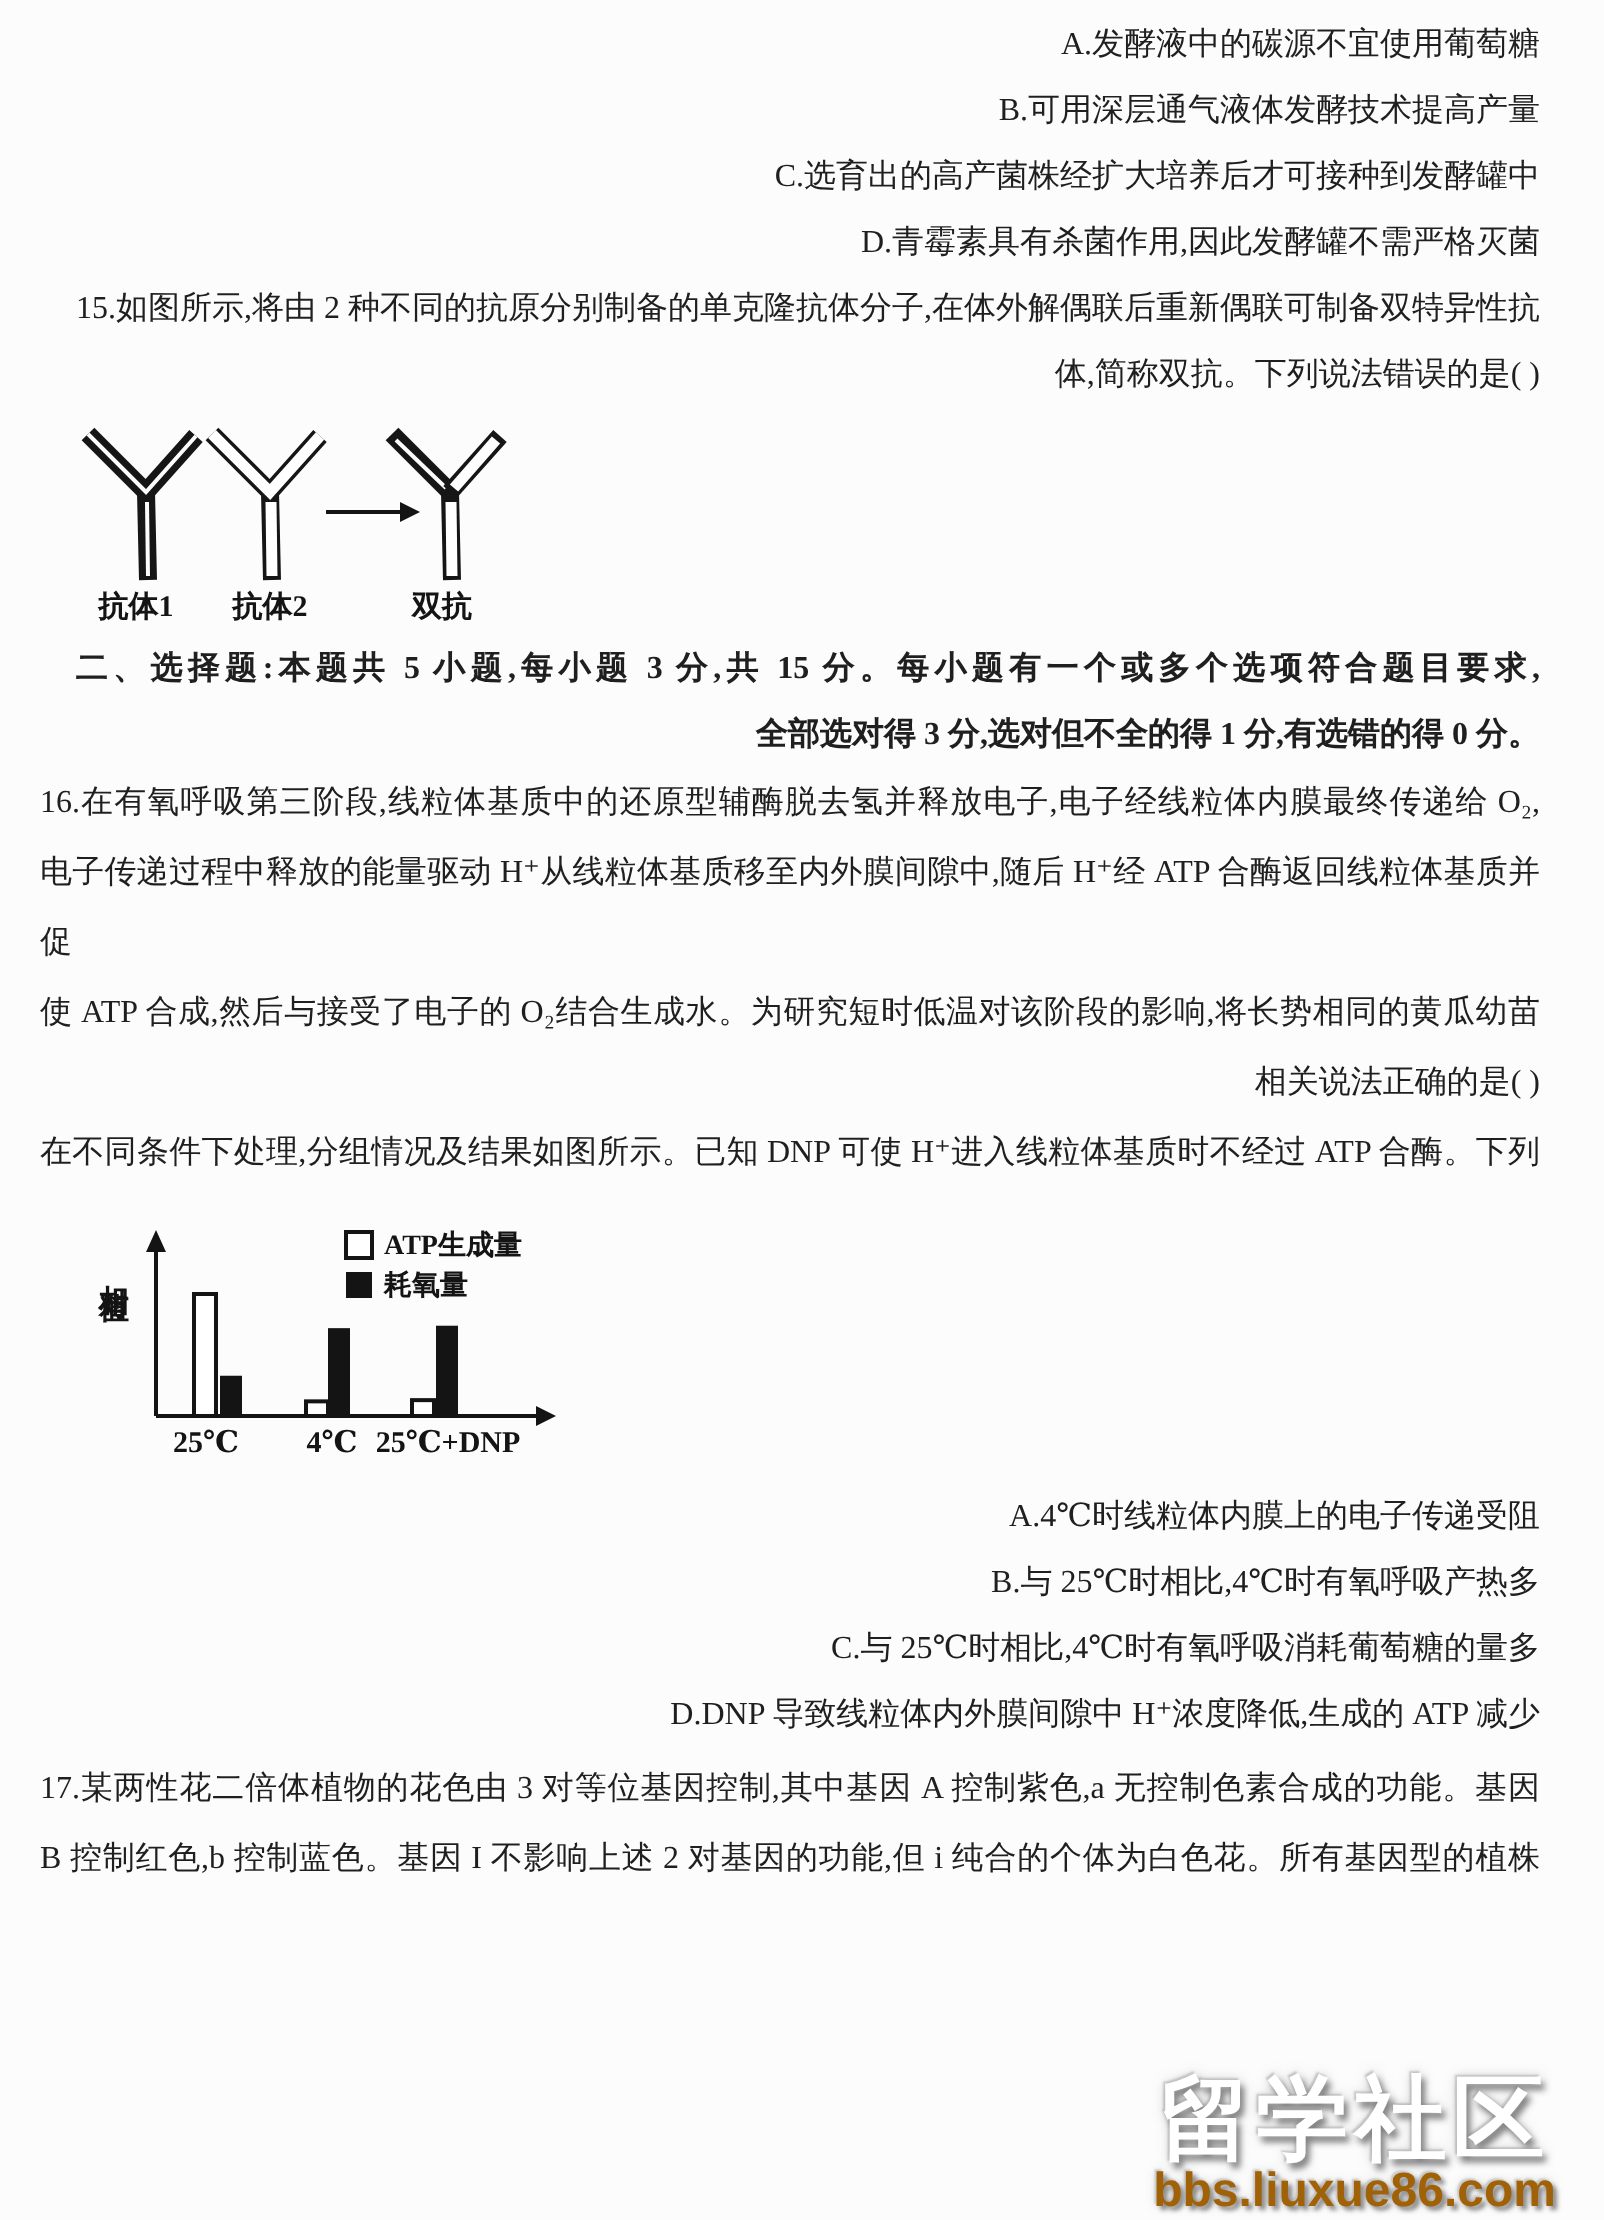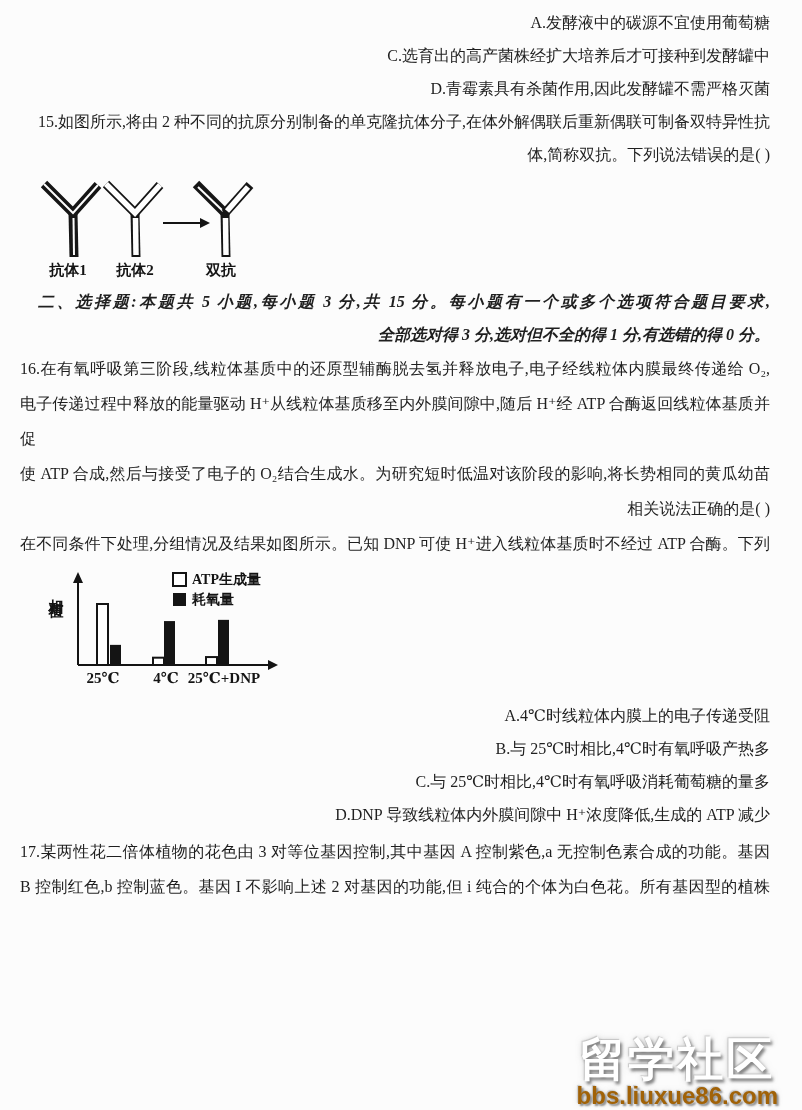--- a/index.html
+++ b/index.html
@@ -6,23 +6,23 @@
   body{
     width:802px;height:1110px;position:relative;overflow:hidden;
     background:#fcfcfc;color:#1f1f1f;
     font-family:"Liberation Serif","DejaVu Serif",serif;
     font-size:16px;
   }
   .doc{padding-top:6px;}
   .txt{margin-left:38px;margin-right:32px;line-height:33px;overflow:hidden;text-align:right;}
   .lh35{line-height:35px;margin-left:20px;}
   .just{text-align:justify;text-align-last:justify;}
-  .bold{font-weight:bold;font-style:italic;}
+  .bold{font-weight:bold;}
   .diagram-svg{display:block;margin-left:38px;}
-  .chart-wrap{position:relative;margin-top:10px;}
+  .chart-wrap{position:relative;margin-top:20px;}
   .chart-svg{display:block;margin-left:38px;}
   .ylabel{
     position:absolute;left:46px;top:16px;
     writing-mode:vertical-rl;text-orientation:upright;
     font-weight:700;font-size:15px;letter-spacing:2px;color:#141414;
   }
   .ab-black{stroke:#161616;stroke-width:9;fill:none;stroke-linecap:butt;}
   .ab-white-thin{stroke:#fcfcfc;stroke-width:2;fill:none;stroke-linecap:butt;}
   .ab-white-wide{stroke:#fff;stroke-width:5.5;fill:none;stroke-linecap:butt;}
   .axis{stroke:#141414;stroke-width:2;fill:none;}
@@ -44,20 +44,21 @@
     text-shadow:2px 2px 2px rgba(135,135,135,0.95), -1px -1px 1px rgba(175,175,175,0.6), 0 0 5px rgba(165,165,165,0.5);
   }
 </style>
 </head>
 <body>
 
 <div class="doc">
 
   <div>
     <div class="txt">A.发酵液中的碳源不宜使用葡萄糖</div>
+    <div class="txt">B.可用深层通气液体发酵技术提高产量</div>
     <div class="txt">C.选育出的高产菌株经扩大培养后才可接种到发酵罐中</div>
     <div class="txt">D.青霉素具有杀菌作用,因此发酵罐不需严格灭菌</div>
   </div>
 
   <div>
     <div class="txt just">15.如图所示,将由 2 种不同的抗原分别制备的单克隆抗体分子,在体外解偶联后重新偶联可制备双特异性抗</div>
     <div class="txt">体,简称双抗。下列说法错误的是(   )</div>
 
     <svg class="diagram-svg" width="270" height="112" viewBox="0 0 270 112">
 

